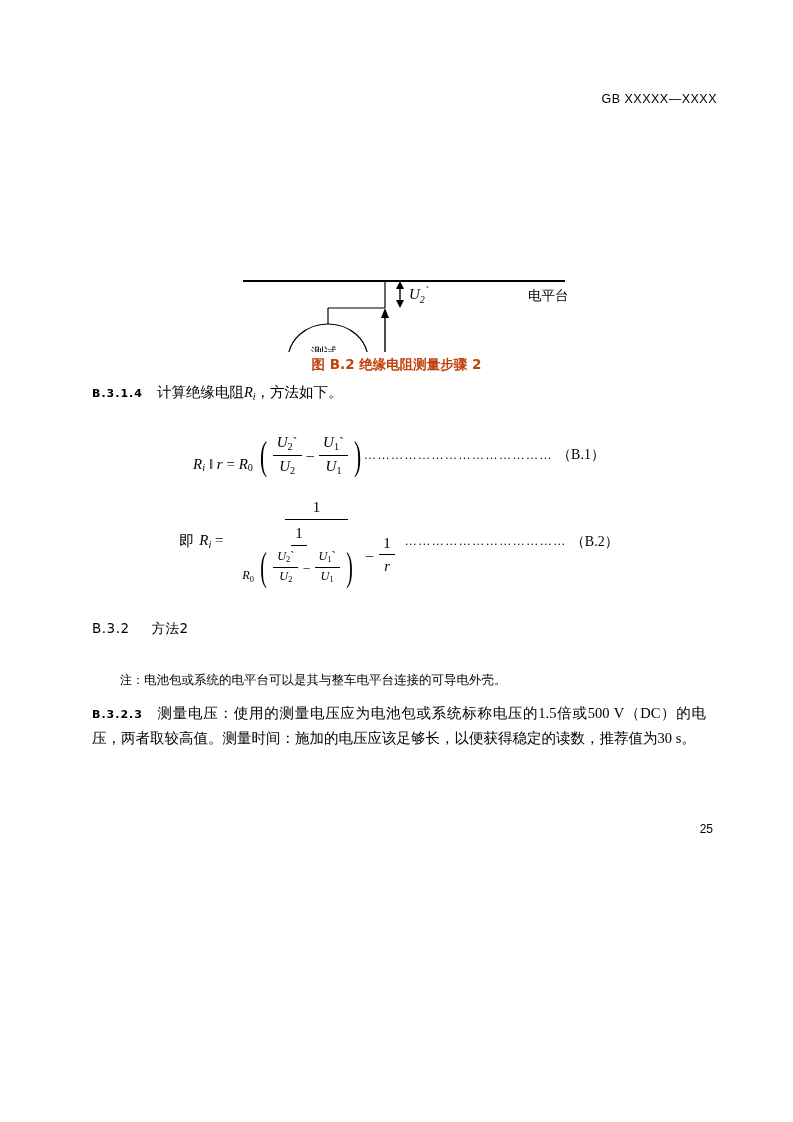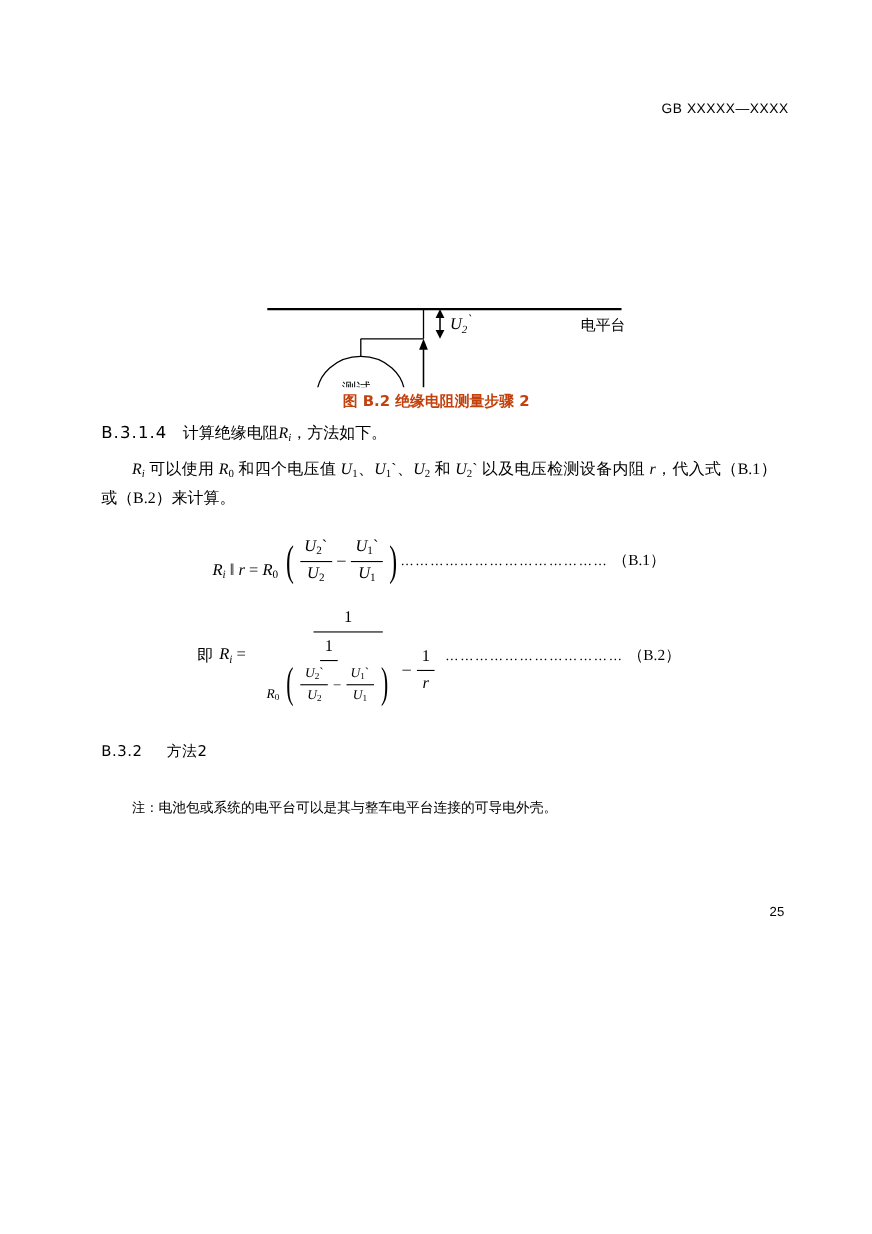--- a/index.html
+++ b/index.html
@@ -58,22 +58,23 @@
     width: 614px;
   }
   .para {
     font-size: 14.5px;
     line-height: 1.75;
     margin: 0 0 2px 0;
     text-align: justify;
   }
   .para .num {
     font-family: "DejaVu Sans", "Liberation Sans", sans-serif;
-    font-size: 15px;
+    font-size: 11px;
     letter-spacing: 1px;
+    font-weight: bold;
   }
   .para .gap {
     display: inline-block;
     width: 14px;
   }
   .indent {
     text-indent: 28px;
   }
   .note {
     font-size: 12.5px;
@@ -229,23 +230,20 @@
   <div class="fig-caption">图 B.2  绝缘电阻测量步骤 2</div>
 
   <div class="content">
 
     <p class="para">
       <span class="num">B.3.1.4</span><span class="gap"></span><span>计算绝缘电阻<i class="v">R</i><sub class="s">i</sub>，方法如下。</span>
     </p>
 
     <div class="spacer-6"></div>
 
-    <p class="para indent">
-      <i class="v">R</i><sub class="s">i</sub> 可以使用 <i class="v">R</i><sub class="sn">0</sub> 和四个电压值 <i class="v">U</i><sub class="sn">1</sub>、<i class="v">U</i><sub class="sn">1</sub>`、<i class="v">U</i><sub class="sn">2</sub> 和 <i class="v">U</i><sub class="sn">2</sub>` 以及电压检测设备内阻 <i class="v">r</i>，代入式（B.1）或（B.2）来计算。
-    </p>
 
     <div class="spacer-20"></div>
 
     <div class="eq-row">
       <div class="eq-center">
         <span style="font-size:15px;">
           <i class="v">R</i><sub class="s">i</sub> ‖ <i class="v">r</i> = <i class="v">R</i><sub class="sn">0</sub>
           <span class="paren">
               <span class="big-paren">(</span>
             <span class="frac">
@@ -323,18 +321,21 @@
 
 
     <div class="spacer-8"></div>
 
     <p class="note">
       <span class="note-label">注：</span><span>电池包或系统的电平台可以是其与整车电平台连接的可导电外壳。</span>
     </p>
 
     <div class="spacer-10"></div>
 
+    <p class="para">
+      <span class="num">B.3.2.3</span><span class="gap"></span><span>测量电压：使用的测量电压应为电池包或系统标称电压的1.5倍或500 V（DC）的电压，两者取较高值。测量时间：施加的电压应该足够长，以便获得稳定的读数，推荐值为30 s。</span>
+    </p>
 
   </div>
 
   <div class="footer-page">25</div>
 
 </div>
 
 </body></html>

